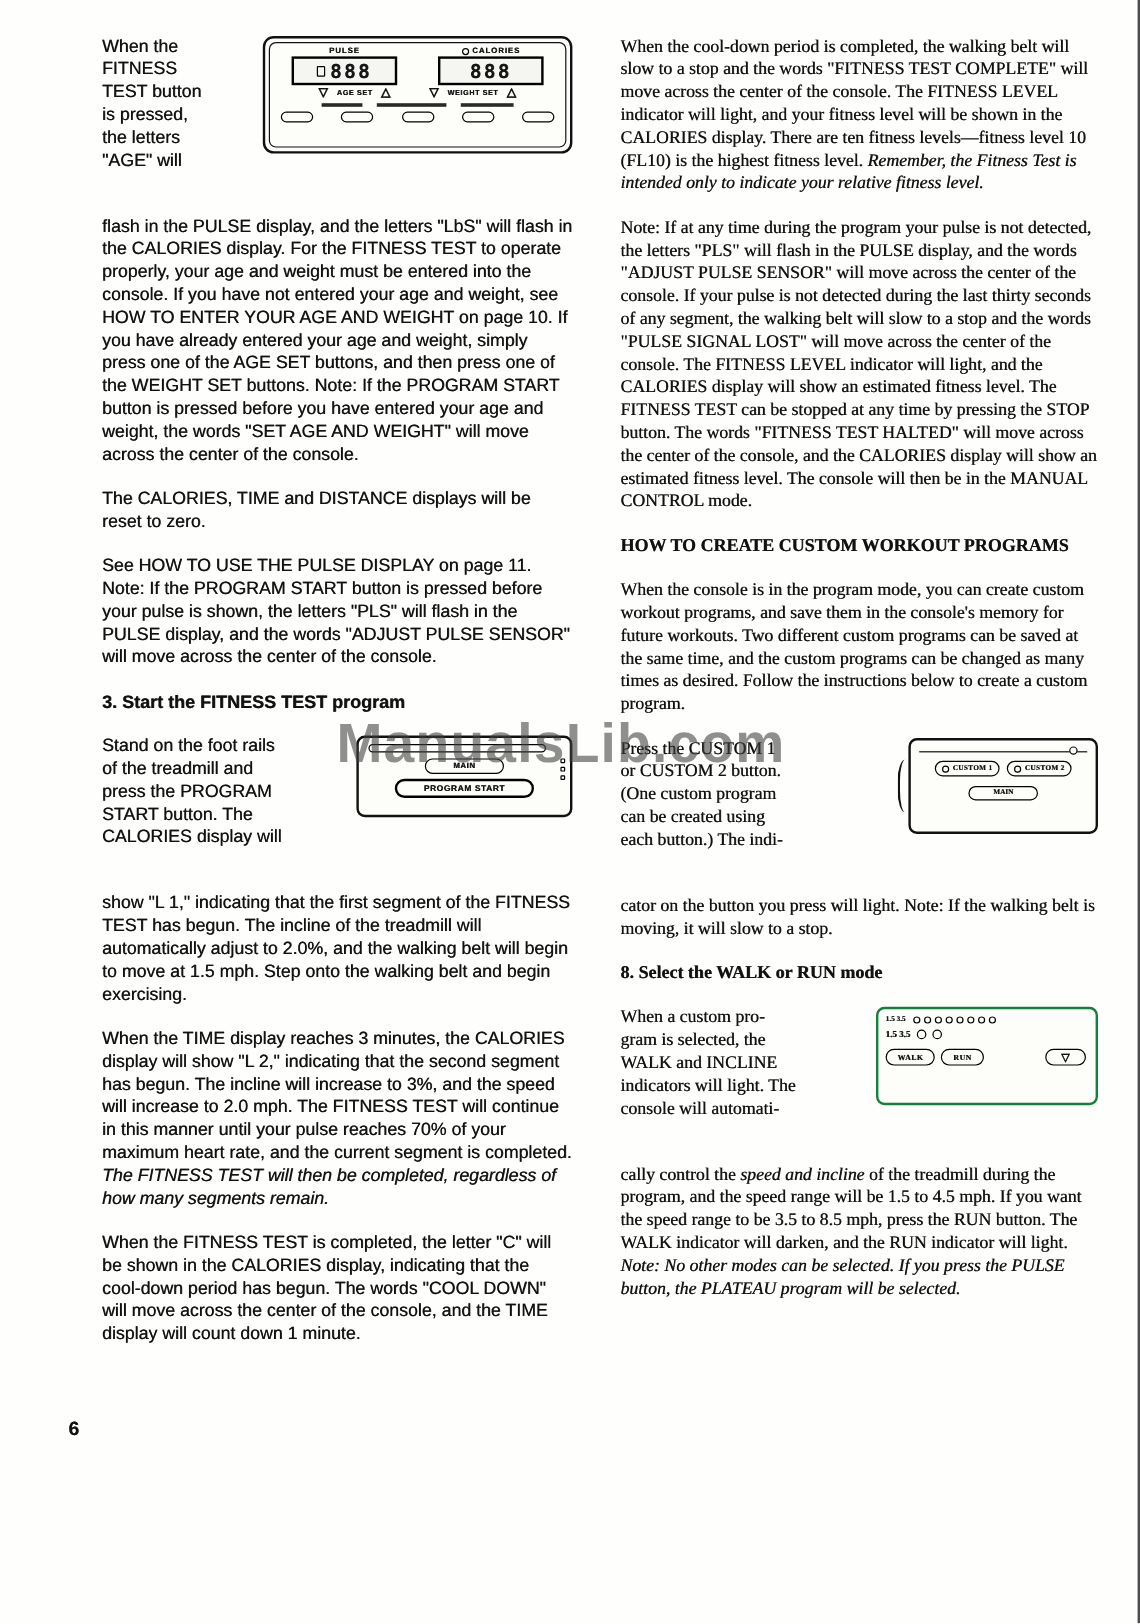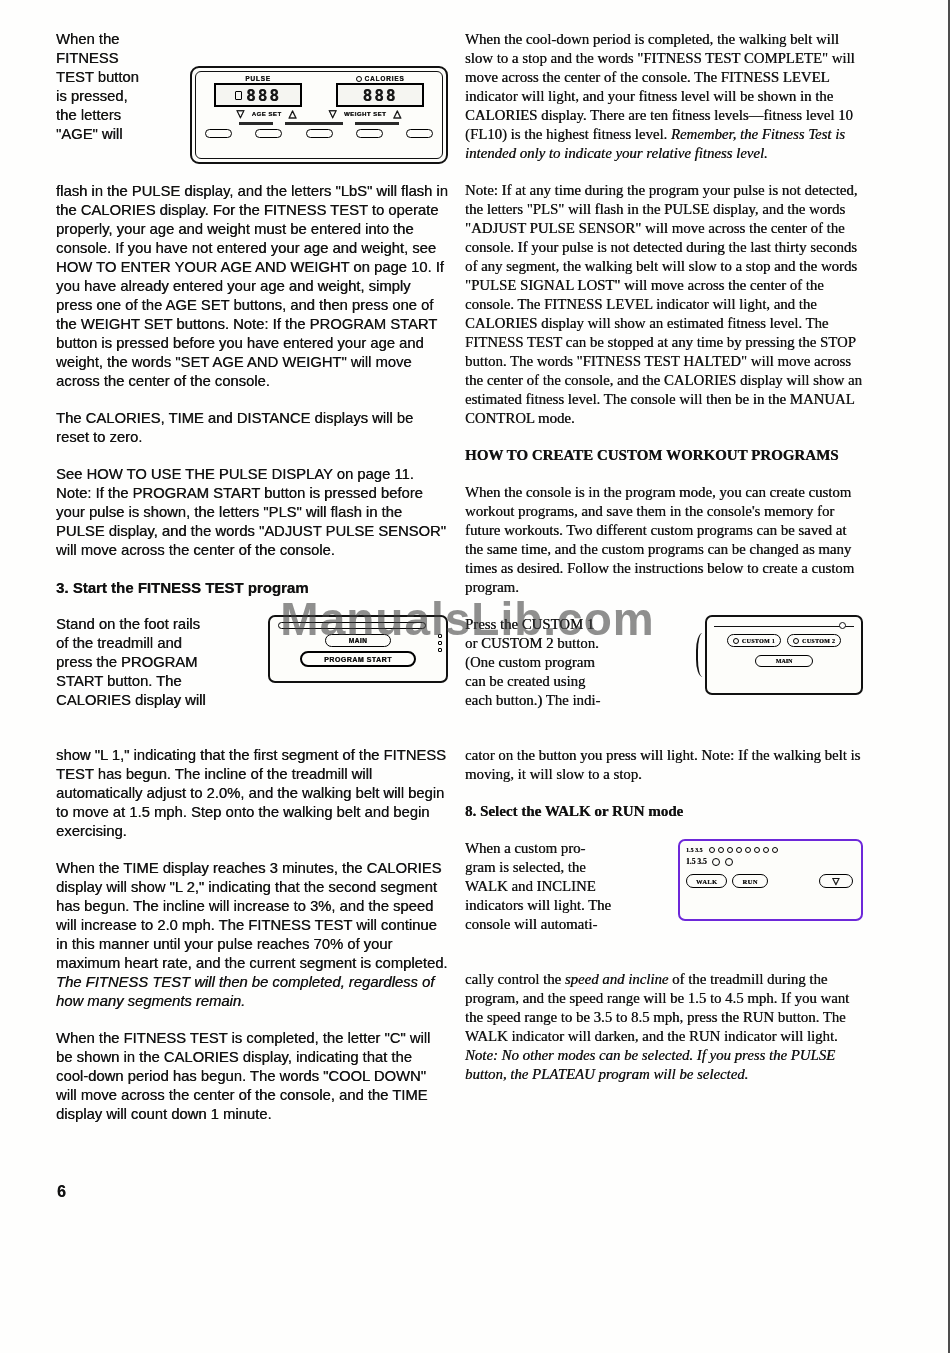--- a/index.html
+++ b/index.html
@@ -3,35 +3,35 @@
 <meta charset="utf-8">
 <style>
   * { margin:0; padding:0; box-sizing:border-box; }
   html,body { background:#ffffff; }
   .page {
     position:relative; width:950px; height:1353px; background:#fefefd;
     font-family:"Liberation Sans", sans-serif; color:#111;
     text-shadow:0.35px 0 0 rgba(0,0,0,0.75);
     overflow:hidden;
   }
-  .cols { display:flex; padding:30px 0 0 56px; gap:17px; }
+  .cols { display:flex; padding:30px 0 0 85px; gap:40px; }
   .col-l { width:392px; }
   .col-r { width:398px;font-family:Liberation Serif, serif; }
   .p { font-size:14.8px; line-height:19px; margin:0 0 18px; }
   .h { font-size:15px; line-height:19px; font-weight:700; margin:2px 0 18px; }
   .it { font-style:italic; }
   .media-row { display:flex; justify-content:space-between; gap:10px; margin:0 0 18px; }
   .beside { white-space:pre-line; flex:1; }
   .beside.w124 { flex:none; width:124px; }
 
   
   .fig { flex-shrink:0; background:#fdfdfa; }
 
   
-  .f1 { width:258px; height:98px; border:2px solid #111; border-radius:9px; padding:3px;margin-top:36px; }
+  .f1 { width:258px; height:98px; border:2px solid #111; border-radius:9px; padding:3px; }
   .f1-in { border:1px solid #111; border-radius:6px; height:100%; padding:3px 6px; display:flex; flex-direction:column; }
   .f1-top { display:flex; justify-content:space-between; gap:10px; }
   .disp { display:flex; flex-direction:column; align-items:center; flex:1; }
   .disp-cap { font-size:6.5px; font-weight:700; letter-spacing:0.8px; display:flex; align-items:center; gap:3px; }
   .lcd { margin-top:1px; border:2px solid #000; background:#f5f5f1; height:24px; min-width:88px; display:flex; align-items:center; justify-content:center; gap:4px; }
   .seg { font-family:"DejaVu Sans Mono", monospace; font-weight:700; font-size:16px; letter-spacing:2px; color:#161616; }
   .lcd-ico { width:7px; height:9px; border:1px solid #000; border-radius:1px; }
   .dot-ico { width:6px; height:6px; border:1px solid #000; border-radius:50%; display:inline-block; }
   .f1-set { display:flex; align-items:center; justify-content:center; gap:7px; margin-top:2px; font-size:6px; font-weight:700; letter-spacing:0.5px; }
   .tri { font-size:10px; line-height:1; }
@@ -53,21 +53,21 @@
   .f3 { width:158px; height:80px; border:2px solid #111; border-radius:7px; padding:5px; position:relative; margin-left:12px; }
   .f3::before { content:""; position:absolute; left:-11px; top:16px; width:11px; height:44px; border-left:2px solid #111; border-radius:50% 0 0 50% / 40% 0 0 40%; }
   .f3-top { height:5px; border-bottom:1.5px solid #111; margin:0 2px 7px; position:relative; }
   .f3-top::after { content:""; position:absolute; right:8px; top:0; width:5px; height:5px; border:1.2px solid #111; border-radius:50%; background:#fff; }
   .f3-row { display:flex; justify-content:center; gap:6px; }
   .cbtn { display:flex; align-items:center; gap:3px; border:1.3px solid #000; border-radius:9px; padding:2.5px 5px; font-size:6px; font-weight:700; letter-spacing:0.3px; }
   .cdot { width:6px; height:6px; border:1.3px solid #000; border-radius:50%; }
   .f3-main { width:58px; height:12px; border:1.5px solid #000; border-radius:7px; margin:8px auto 0; font-size:6px; font-weight:700; display:flex; align-items:center; justify-content:center; }
 
   
-  .f4 { width:185px; height:82px; border:2px solid #6d28d9; border-radius:7px; padding:6px; }
+  .f4 { width:185px; height:82px; border:2px solid #15803d; border-radius:7px; padding:6px; }
   .f4-r1 { display:flex; align-items:center; gap:3px; font-size:6px; font-weight:700; }
   .f4-r1 .lbl { margin-right:3px; }
   .c6 { width:6px; height:6px; border:1.1px solid #000; border-radius:50%; }
   .f4-r2 { display:flex; align-items:center; gap:5px; margin-top:4px; font-size:7.5px; font-weight:700; }
   .c8 { width:8px; height:8px; border:1.2px solid #000; border-radius:50%; }
   .f4-r3 { display:flex; align-items:center; gap:5px; margin-top:8px; }
   .pill { height:14px; border:1.5px solid #000; border-radius:8px; font-size:6.5px; font-weight:700; letter-spacing:0.4px; display:flex; align-items:center; justify-content:center; padding:0 9px; }
   .pill-tri { margin-left:auto; margin-right:2px; width:34px; padding:0; }
   .tri-sm { font-size:9px; line-height:1; }
 

